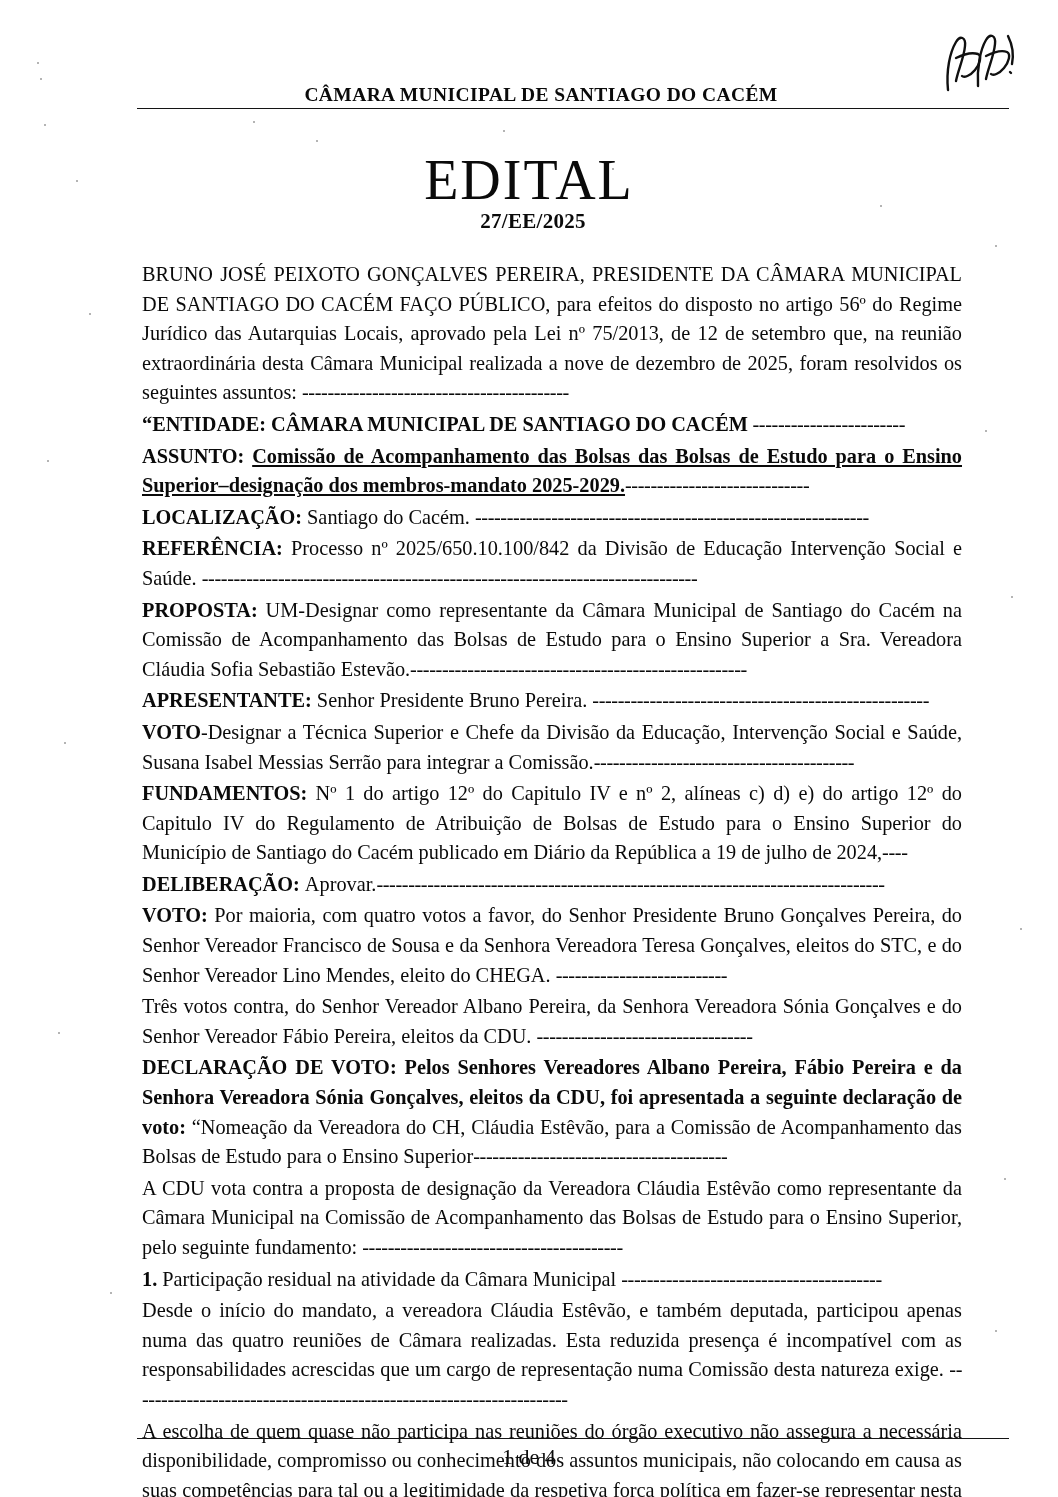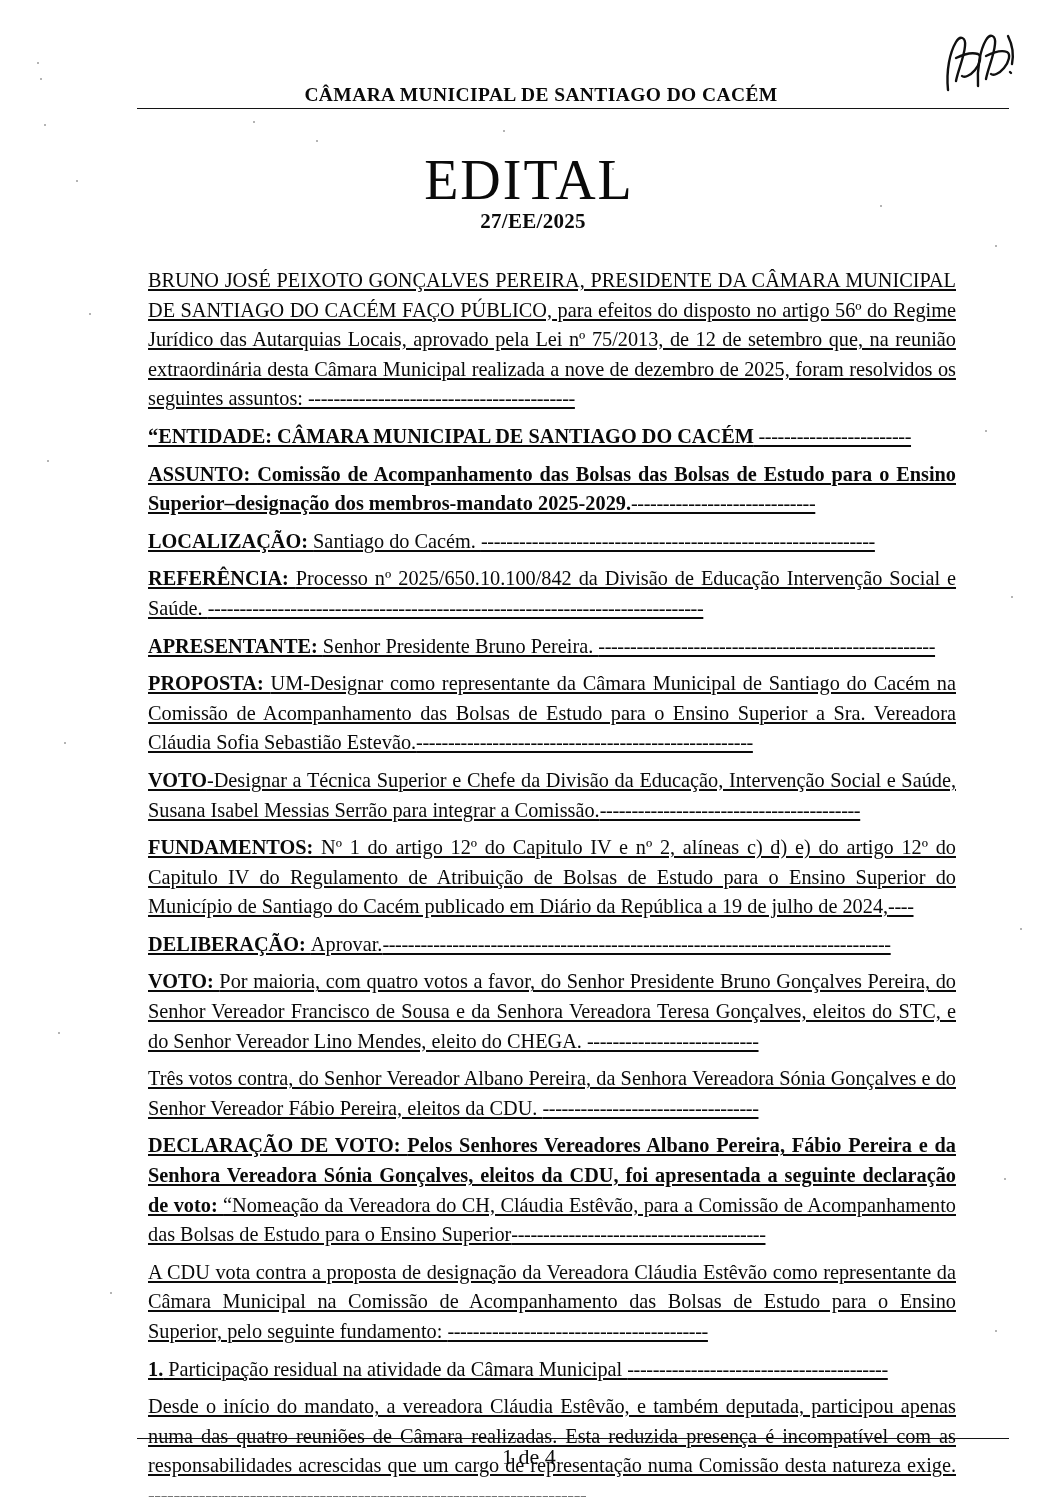--- a/index.html
+++ b/index.html
@@ -94,24 +94,23 @@
     position: absolute;
     top: 258px;
     left: 140px;
     width: 824px;
     font-size: 20.3px;
     line-height: 29.6px;
     text-align: justify;
     text-justify: inter-word;
   }
   .body-text p {
-    margin: 8px;
+    margin: 2px;
     text-align: justify;
     text-indent: 0;
-    text-decoration: underline;
   }
   .b { font-weight: bold; }
   .bu { font-weight: bold; text-decoration: underline; }
   .fill {
     letter-spacing: -0.4px;
     font-family: "Liberation Serif", "DejaVu Serif", serif;
   }
   
   .body-text p { white-space: normal; }
 
@@ -185,23 +184,23 @@
     <p><span>BRUNO JOSÉ PEIXOTO GONÇALVES PEREIRA, PRESIDENTE DA CÂMARA MUNICIPAL DE SANTIAGO DO CACÉM FAÇO PÚBLICO,</span><span> para efeitos do disposto no artigo 56º do Regime Jurídico das Autarquias Locais, aprovado pela Lei nº 75/2013, de 12 de setembro que, na reunião extraordinária desta Câmara Municipal realizada a nove de dezembro de 2025, foram resolvidos os seguintes assuntos: </span><span class="fill">------------------------------------------</span></p>
 
     <p><span class="b">“ENTIDADE: CÂMARA MUNICIPAL DE SANTIAGO DO CACÉM</span><span class="fill"> ------------------------</span></p>
 
     <p><span class="b">ASSUNTO: </span><span class="bu">Comissão de Acompanhamento das Bolsas das Bolsas de Estudo para o Ensino Superior–designação dos membros-mandato 2025-2029.</span><span class="fill">-----------------------------</span></p>
 
     <p><span class="b">LOCALIZAÇÃO: </span><span>Santiago do Cacém. </span><span class="fill">--------------------------------------------------------------</span></p>
 
     <p><span class="b">REFERÊNCIA: </span><span>Processo nº 2025/650.10.100/842 da Divisão de Educação Intervenção Social e Saúde. </span><span class="fill">------------------------------------------------------------------------------</span></p>
 
+    <p><span class="b">PROPOSTA: </span><span>UM-Designar como representante da Câmara Municipal de Santiago do Cacém na Comissão de Acompanhamento das Bolsas de Estudo para o Ensino Superior a Sra. Vereadora Cláudia Sofia Sebastião Estevão.</span><span class="fill">-----------------------------------------------------</span></p>
+
     <p><span class="b">APRESENTANTE: </span><span>Senhor Presidente Bruno Pereira. </span><span class="fill">-----------------------------------------------------</span></p>
-
-    <p><span class="b">PROPOSTA: </span><span>UM-Designar como representante da Câmara Municipal de Santiago do Cacém na Comissão de Acompanhamento das Bolsas de Estudo para o Ensino Superior a Sra. Vereadora Cláudia Sofia Sebastião Estevão.</span><span class="fill">-----------------------------------------------------</span></p>
 
     <p><span class="b">VOTO</span><span>-Designar a Técnica Superior e Chefe da Divisão da Educação, Intervenção Social e Saúde, Susana Isabel Messias Serrão para integrar a Comissão.</span><span class="fill">-----------------------------------------</span></p>
 
 
     <p><span class="b">FUNDAMENTOS: </span><span>Nº 1 do artigo 12º do Capitulo IV e nº 2, alíneas c) d) e) do artigo 12º do Capitulo IV do Regulamento de Atribuição de Bolsas de Estudo para o Ensino Superior do Município de Santiago do Cacém publicado em Diário da República a 19 de julho de 2024,</span><span class="fill">----</span></p>
 
     <p><span class="b">DELIBERAÇÃO: </span><span>Aprovar.</span><span class="fill">--------------------------------------------------------------------------------</span></p>
 
     <p><span class="b">VOTO: </span><span>Por maioria, com quatro votos a favor, do Senhor Presidente Bruno Gonçalves Pereira, do Senhor Vereador Francisco de Sousa e da Senhora Vereadora Teresa Gonçalves, eleitos do STC, e do Senhor Vereador Lino Mendes, eleito do CHEGA. </span><span class="fill">---------------------------</span></p>
 

